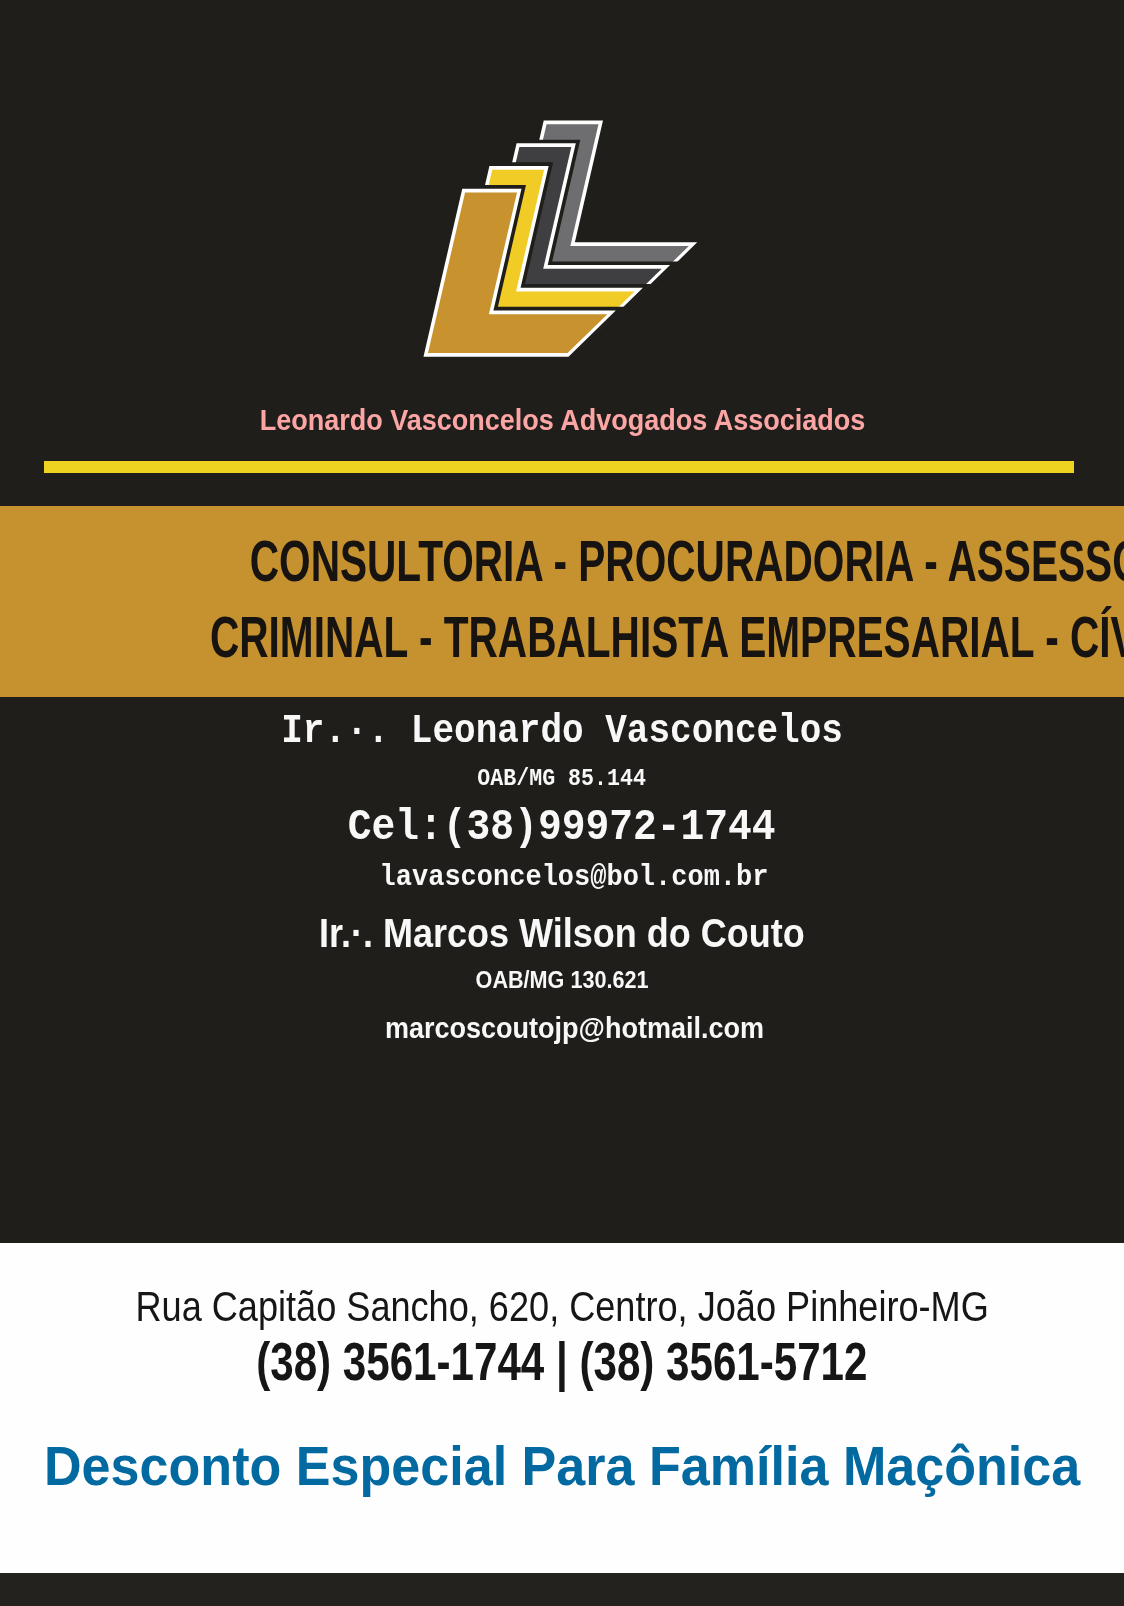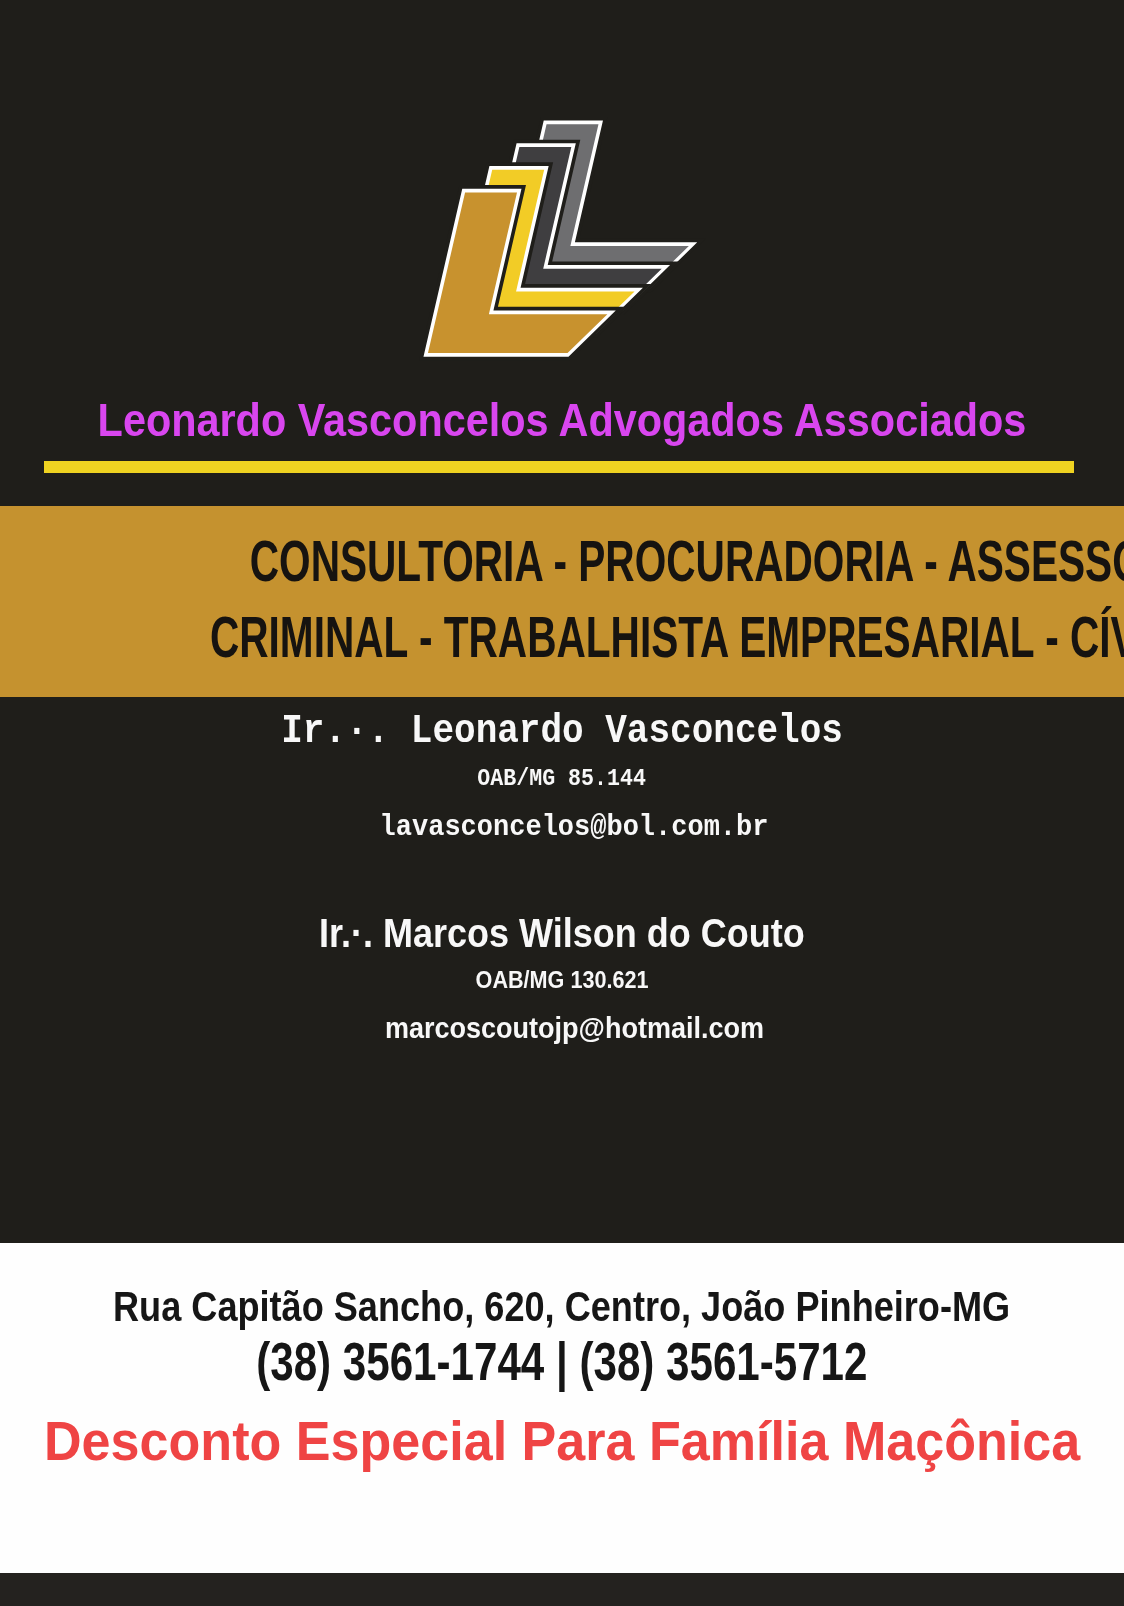--- a/index.html
+++ b/index.html
@@ -15,22 +15,22 @@
   .logo{
     position:absolute;
     left:418px;top:108px;
     width:310px;height:auto;
   }
   
   .title{
     position:absolute;
     top:392px;left:0;width:100%;
     text-align:center;
-    color:#d946ef;
-    font-size:46px;font-weight:700;
+    color:#fca5a5;
+    font-size:30px;font-weight:700;
     line-height:56px;
     white-space:nowrap;
   }
   .title .fit{display:inline-block;transform:scaleX(0.9);transform-origin:50% 50%;}
   .title-underline{
     position:absolute;
     top:461px;left:44px;
     width:1030px;height:12px;
     background:#EFD321;
   }
@@ -70,31 +70,31 @@
     position:absolute;
     top:1243px;left:0;
     width:100%;height:330px;
     background:#FEFEFE;
     text-align:center;
     color:#161616;
   }
   .bottom div{white-space:nowrap;}
   .addr{
     margin-top:40px;
-    font-size:42px;font-weight:700;line-height:48px;
+    font-size:42px;font-weight:400;line-height:48px;
   }
   .addr .fit{display:inline-block;transform:scaleX(0.86);transform-origin:50% 50%;}
   .phones{
     font-size:54px;font-weight:700;line-height:60px;
   }
   .phones .fit{display:inline-block;transform:scaleX(0.78);transform-origin:50% 50%;}
   .promo{
-    margin-top:19px;
+    margin-top:44px;
     font-size:56px;font-weight:700;line-height:62px;
-    color:#ef4444;
+    color:#0369a1;
   }
   .promo .fit{display:inline-block;transform:scaleX(0.93);transform-origin:50% 50%;}
   
   .footer-strip{
     position:absolute;
     top:1573px;left:0;
     width:100%;height:33px;
     background:#24221F;
   }
 </style>
@@ -138,20 +138,21 @@
       <span class="fit">CONSULTORIA - PROCURADORIA - ASSESSORIA JURÍDICA</span>
     </div>
     <div class="banner-line">
       <span class="fit">CRIMINAL - TRABALHISTA EMPRESARIAL - CÍVEL</span>
     </div>
   </div>
 
   <div class="contact block-1">
     <div class="c-name"><span class="fit">Ir.·. Leonardo Vasconcelos</span></div>
     <div class="c-oab"><span class="fit">OAB/MG 85.144</span></div>
+    <div class="c-cel"><span class="fit">Cel:(38)99972-1744</span></div>
     <div class="c-email"><span class="fit">lavasconcelos@bol.com.br</span></div>
   </div>
 
   <div class="contact block-2">
     <div class="c-name"><span class="fit">Ir.·. Marcos Wilson do Couto</span></div>
     <div class="c-oab"><span class="fit">OAB/MG 130.621</span></div>
     <div class="c-email"><span class="fit">marcoscoutojp@hotmail.com</span></div>
   </div>
 
   <div class="bottom">

